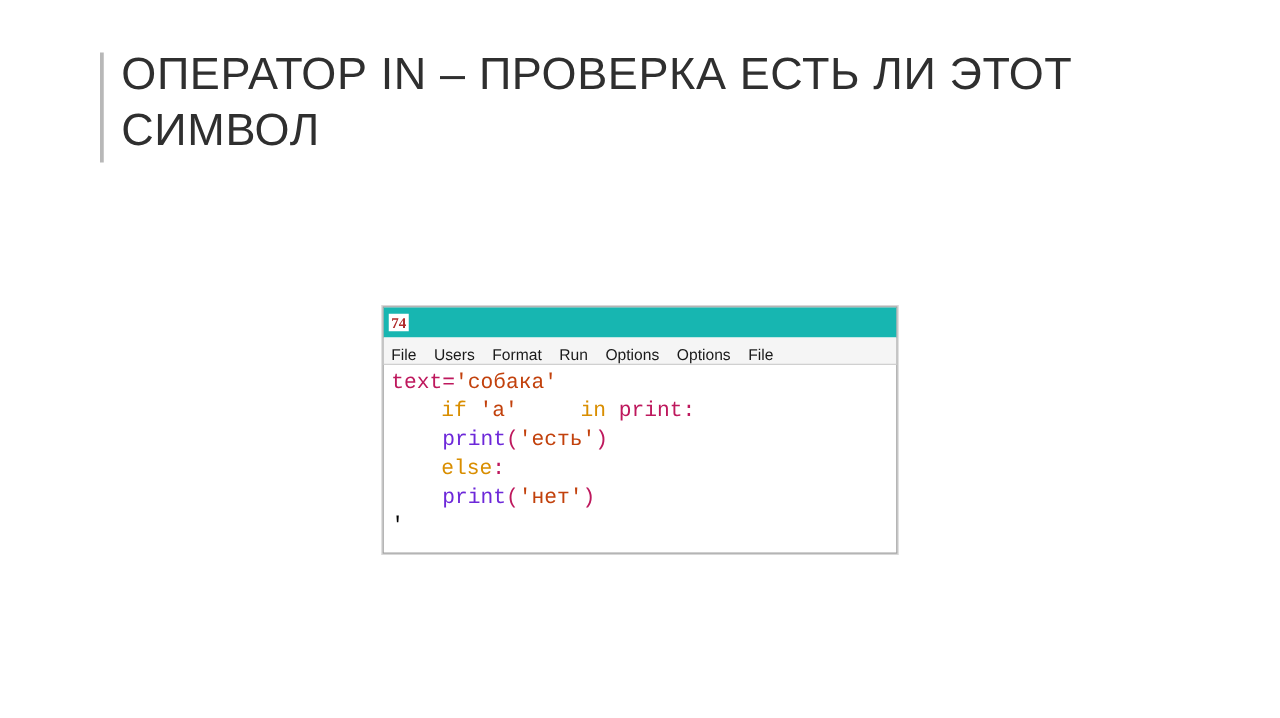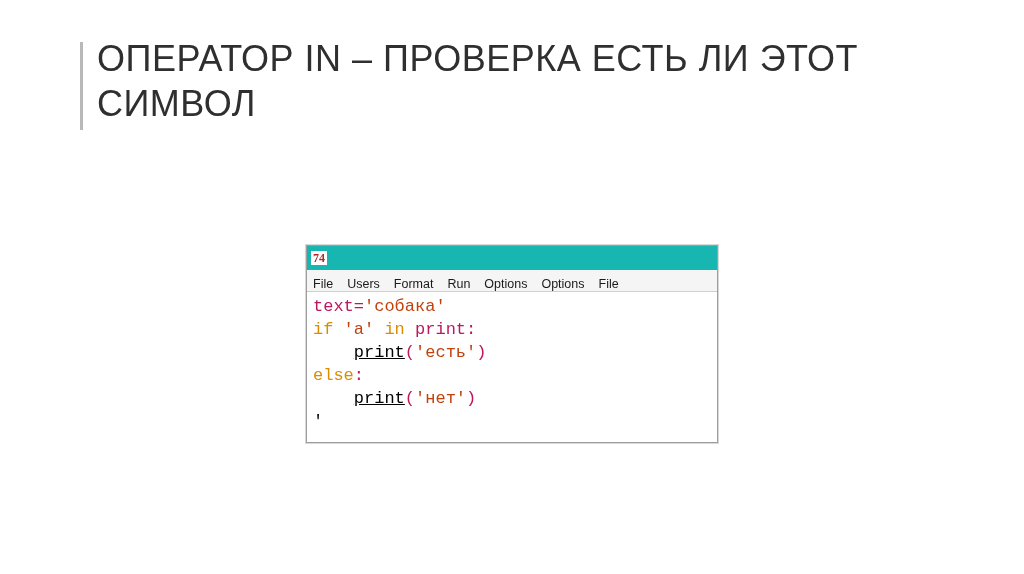--- a/index.html
+++ b/index.html
@@ -14,23 +14,23 @@
   .editor-window { position: absolute; left: 306px; top: 245px; width: 412px; border: 1px solid #9e9e9e; background: #ffffff; box-shadow: 0 0 0 1px #d8d8d8; }
 
   .editor-titlebar { background: #17b6b1; height: 24px; display: flex; align-items: center; padding: 0 4px; overflow: hidden; white-space: nowrap; }
   .tk-icon { width: 16px; height: 14px; display: inline-flex; align-items: center; justify-content: center; margin-right: 4px; font-family: "Times New Roman", serif; font-weight: bold; font-size: 12px; color: #b02a2a; background: #ffffff; line-height: 1; }
   .window-title { color: #ffffff; font-size: 12.5px; font-family: "Segoe UI", Tahoma, sans-serif; }
 
   .menu-bar { background: #f5f5f5; border-bottom: 1px solid #d0d0d0; height: 22px; display: flex; align-items: flex-end; padding: 0 6px; gap: 14px; }
   .menu-item { font-size: 12.5px; color: #1a1a1a; font-family: "Segoe UI", Tahoma, sans-serif; cursor: default; }
 
   .code-area { padding: 4px 6px 8px 6px; font-family: "Courier New", monospace; font-size: 17px; line-height: 1.35; white-space: pre; color: #000000; }
-  .tk-kw   { color: #d98e00; }
+  .tk-kw   { color: #d98e00; margin-left: 40px; }
   .tk-str  { color: #c2410c; }
-  .tk-func { color: #000000; text-decoration: underline; }
+  .tk-func { color: #6d28d9; }
   .tk-blk  { color: #be185d; }
   .cursor-mark { color: #000000; }
 </style>
 </head>
 <body>
 
 <div class="slide">
 
   <div class="title-wrap">
     <div class="title-bar"></div>

